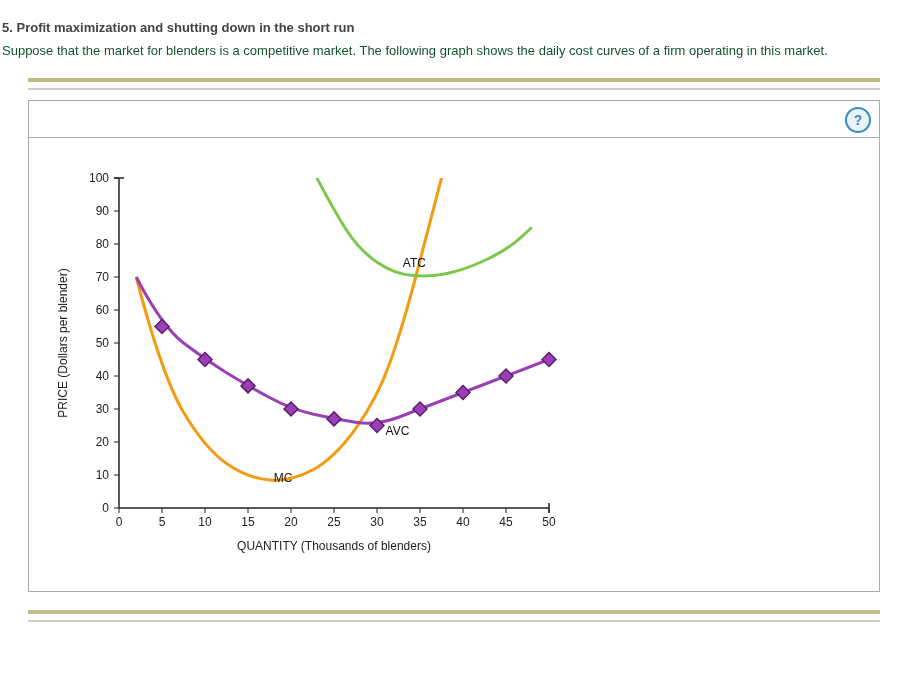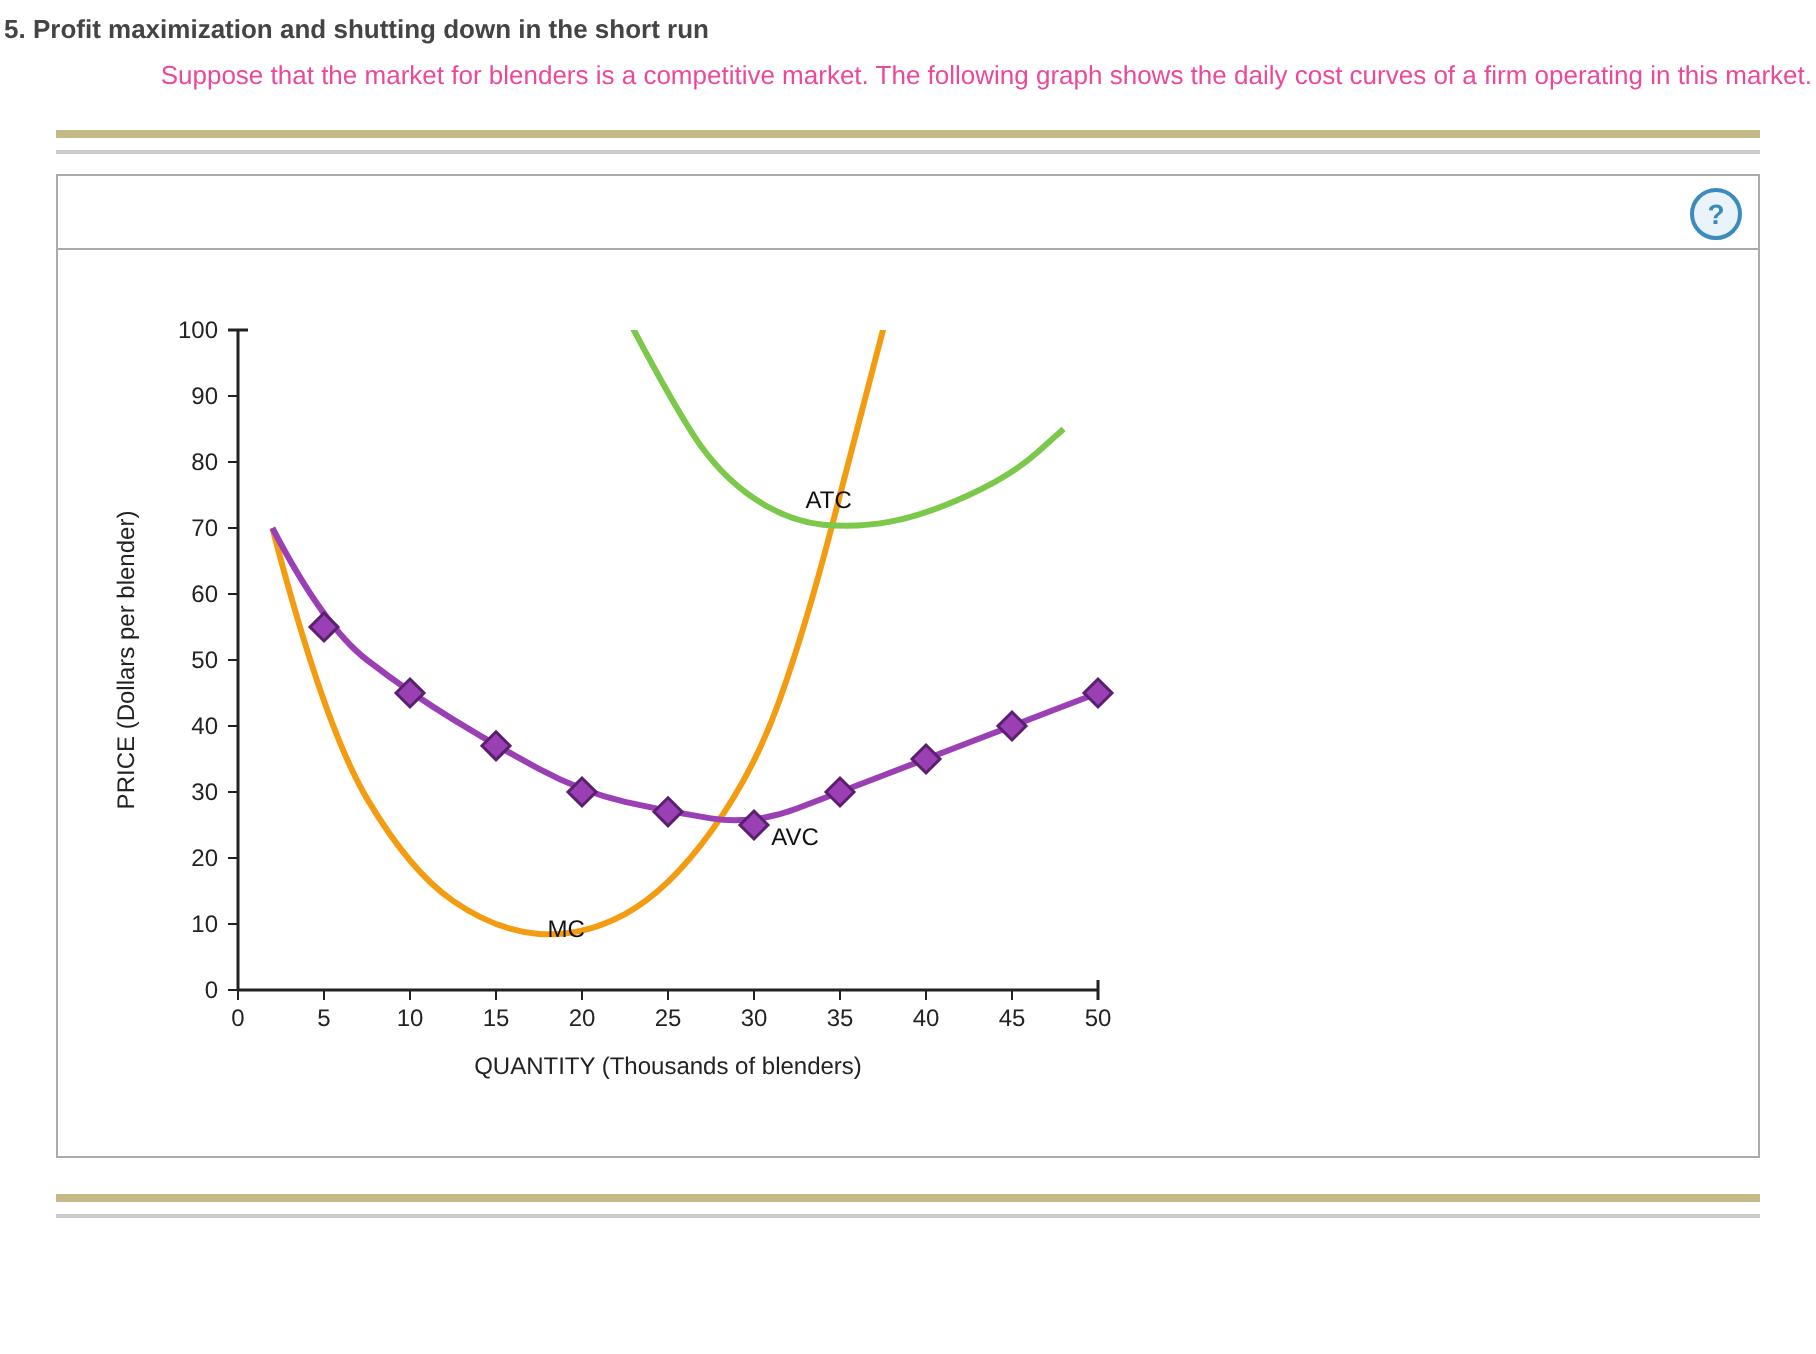--- a/index.html
+++ b/index.html
@@ -5,34 +5,33 @@
   body {
     margin: 0;
     padding: 0;
     font-family: Arial, Helvetica, sans-serif;
     font-size: 13px;
     color: #333;
     background: #fff;
     width: 908px;
   }
   .header {
-    padding: 7px 2px 8px 2px;
+    padding: 20px 2px 8px 2px;
   }
   .header .qnum {
     font-weight: bold;
     color: #444;
   }
   .header .qtitle {
     font-weight: bold;
     color: #444;
   }
   .intro {
     padding: 0 2px 16px 2px;
-    color: #ec4899;
-    text-align: right;
+    color: #14532d;
   }
   .hr-gold {
     height: 4px;
     background: #c5b98a;
     margin: 4px 28px 6px 28px;
   }
   .hr-gray {
     height: 2px;
     background: #ccc;
     margin: 0 28px 10px 28px;

